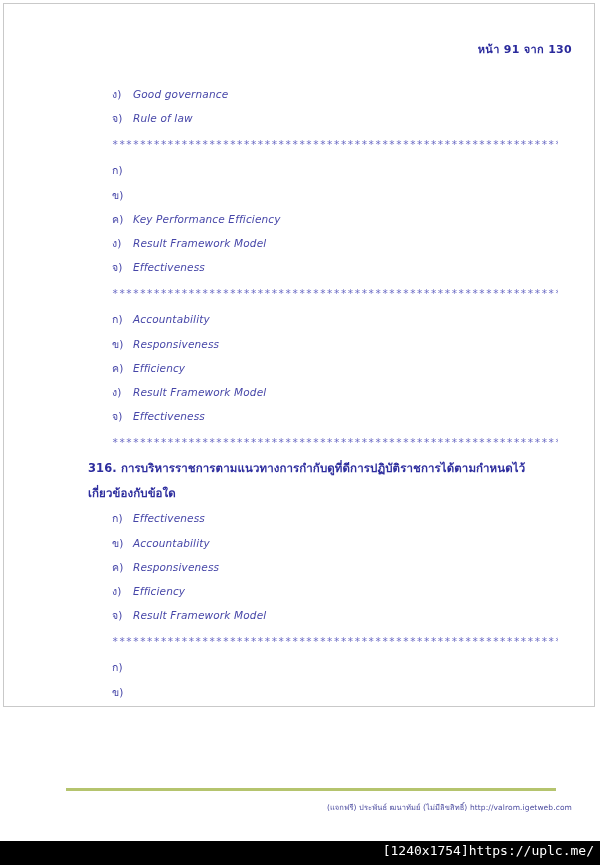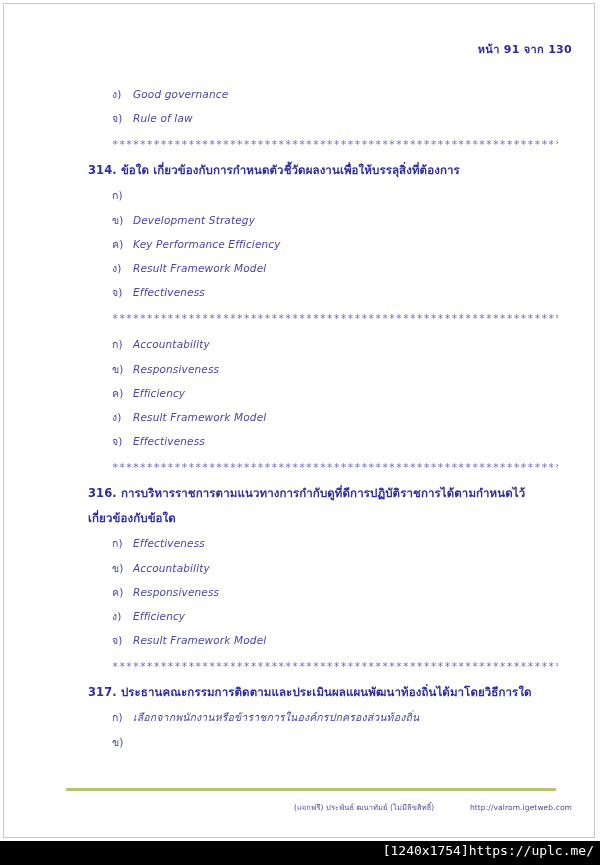--- a/index.html
+++ b/index.html
@@ -14,21 +14,21 @@
     font-family: "DejaVu Sans", "Liberation Sans", sans-serif;
     overflow: hidden;
   }
 
   
   #page-sheet {
     position: absolute;
     left: 3px;
     top: 3px;
     width: 592px;
-    height: 835px;
+    height: 704px;
     background: #ffffff;
     border: 1px solid #c9c9c9;
     box-sizing: border-box;
   }
 
   
   #page-header {
     position: absolute;
     right: 22px;
     top: 36px;
@@ -105,21 +105,21 @@
     position: absolute;
     left: 62px;
     right: 22px;
     top: 797px;
     text-align: right;
     font-size: 7.5px;
     color: #4a4a9e;
     letter-spacing: 0.1px;
     white-space: nowrap;
   }
-  #footer-url { color: #4a4a9e; margin-left: 33px; }
+  #footer-url { color: #4a4a9e; }
 
   
   #watermark-bar {
     position: absolute;
     left: 0;
     top: 841px;
     width: 600px;
     height: 24px;
     background: #000000;
   }
@@ -150,30 +150,25 @@
       </div>
       <div class="opt-row lead-row">
         <span class="opt-label">จ)</span>
         <span class="opt-text">Rule of law</span>
       </div>
     </div>
 
     <div class="sep">*****************************************************************</div>
 
     <div class="q-block">
-      <div class="q-title">
-        <span>314.</span>
-        <span>ข้อใด เกี่ยวข้องกับการกำหนดตัวชี้วัดผลงานเพื่อให้บรรลุสิ่งที่ต้องการ</span>
-      </div>
-      <div class="opt-row">
-        <span class="opt-label">ก)</span>
-      </div>
-      <div class="opt-row">
-        <span class="opt-label">ข)</span>
-        <span class="opt-text">Development Strategy</span>
+      <div class="opt-row">
+        <span class="opt-label">ก)</span>
+      </div>
+      <div class="opt-row">
+        <span class="opt-label">ข)</span>
       </div>
       <div class="opt-row">
         <span class="opt-label">ค)</span>
         <span class="opt-text">Key Performance Efficiency</span>
       </div>
       <div class="opt-row">
         <span class="opt-label">ง)</span>
         <span class="opt-text">Result Framework Model</span>
       </div>
       <div class="opt-row">
@@ -230,27 +225,22 @@
         <span class="opt-text">Efficiency</span>
       </div>
       <div class="opt-row">
         <span class="opt-label">จ)</span>
         <span class="opt-text">Result Framework Model</span>
       </div>
       <div class="sep">*****************************************************************</div>
     </div>
 
     <div class="q-block">
-      <div class="q-title">
-        <span>317.</span>
-        <span>ประธานคณะกรรมการติดตามและประเมินผลแผนพัฒนาท้องถิ่นได้มาโดยวิธีการใด</span>
-      </div>
-      <div class="opt-row">
-        <span class="opt-label">ก)</span>
-        <span class="opt-text">เลือกจากพนักงานหรือข้าราชการในองค์กรปกครองส่วนท้องถิ่น</span>
+      <div class="opt-row">
+        <span class="opt-label">ก)</span>
       </div>
       <div class="opt-row">
         <span class="opt-label">ข)</span>
       </div>
     </div>
 
   </div>
 
   <div id="footer-rule"></div>
   <div id="footer-text">

